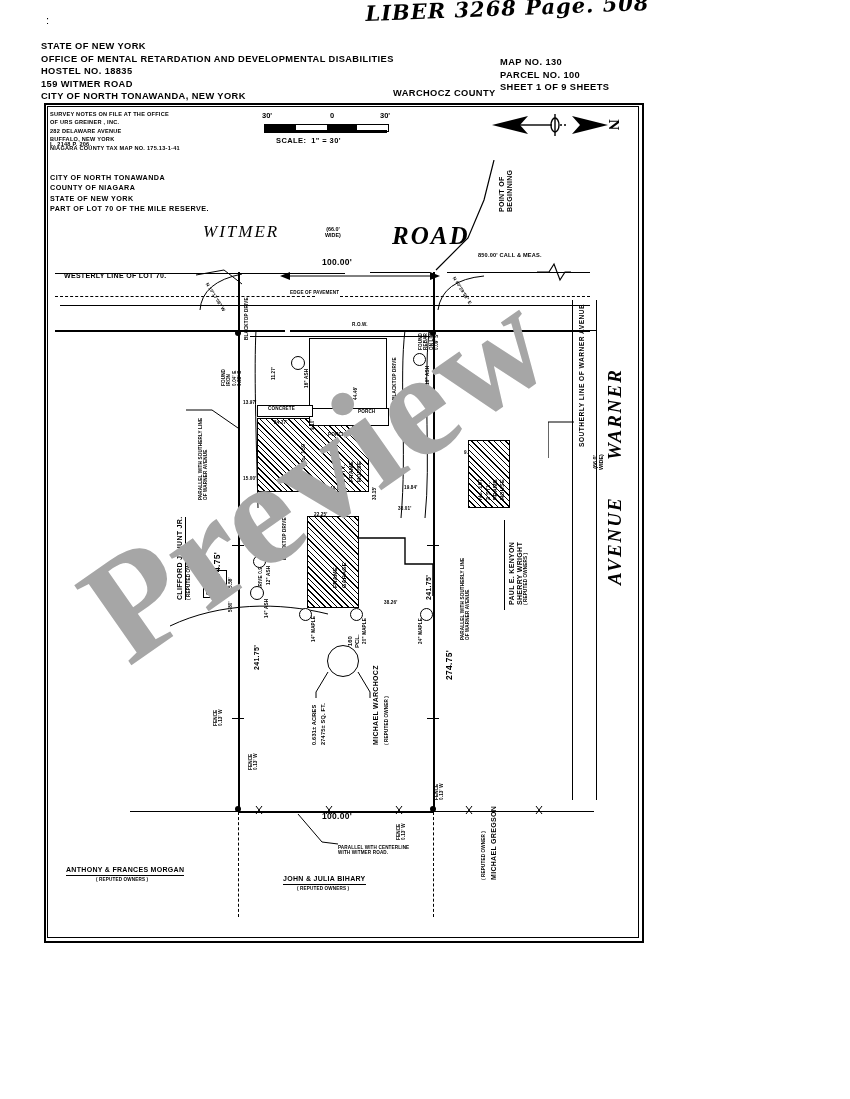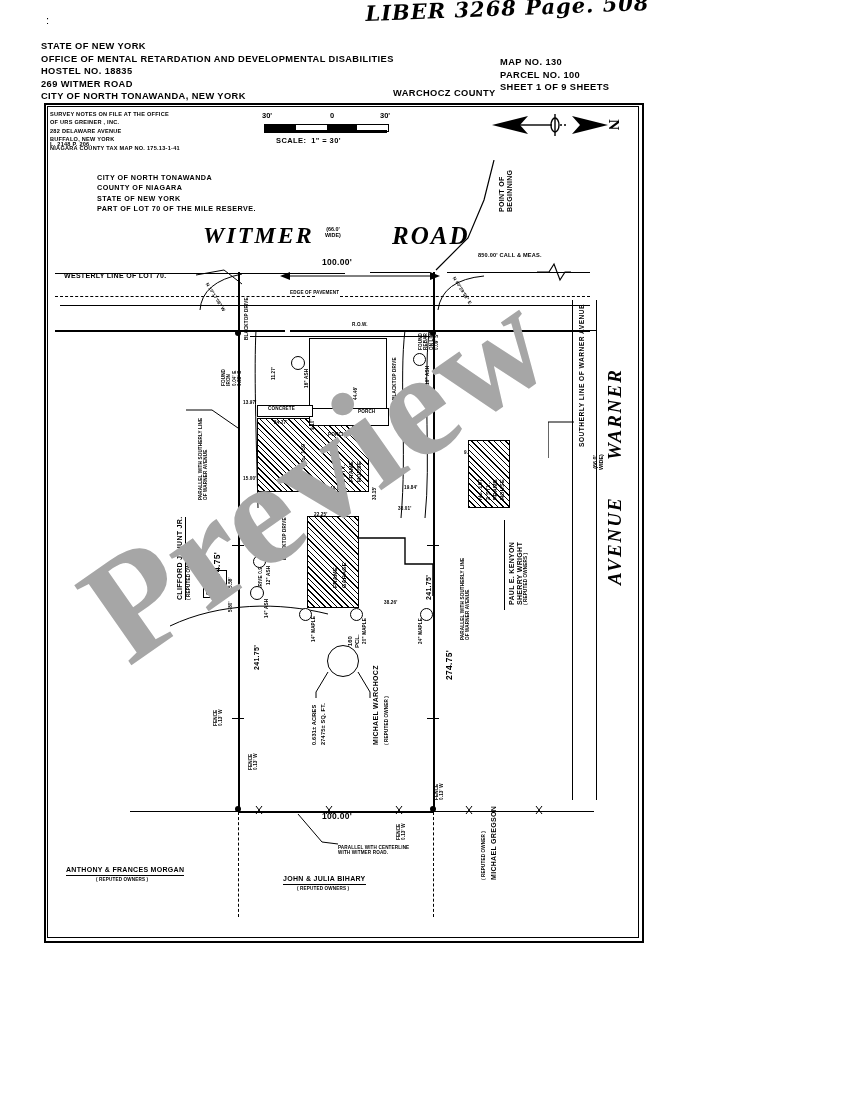--- a/index.html
+++ b/index.html
@@ -27,36 +27,36 @@
   #hdr-right{left:500px;top:56px;font-size:9.3px;font-weight:700;letter-spacing:.4px;line-height:1.35;}
   #county{left:393px;top:88px;font-size:9.3px;font-weight:700;letter-spacing:.4px;}
 
   
   #frame{left:44px;top:103px;width:596px;height:836px;border:2px solid #000;}
   #frame-inner{left:47px;top:106px;width:590px;height:830px;border:1px solid #000;}
 
   
   #notes{left:50px;top:110px;font-size:5.6px;font-weight:700;letter-spacing:.25px;line-height:1.5;}
   #notes2{left:50px;top:141px;font-size:5.6px;font-weight:700;letter-spacing:.25px;}
-  #loc{left:50px;top:173px;font-size:7.2px;font-weight:700;letter-spacing:.45px;line-height:1.45;margin-left:47px;}
+  #loc{left:50px;top:173px;font-size:7.2px;font-weight:700;letter-spacing:.45px;line-height:1.45;}
   #scale-l{left:262px;top:112px;font-size:7.5px;font-weight:700;}
   #scale-0{left:330px;top:112px;font-size:7.5px;font-weight:700;}
   #scale-r{left:380px;top:112px;font-size:7.5px;font-weight:700;}
   #bar{left:264px;top:124px;width:123px;height:6px;border:1px solid #000;background:
        linear-gradient(90deg,#000 0 25%,#fff 25% 50%,#000 50% 75%,#fff 75% 100%);}
   #bar2{left:264px;top:130px;width:123px;height:3px;background:#000;}
   #scale-txt{left:276px;top:137px;font-size:7.5px;font-weight:700;letter-spacing:.4px;}
 
   
   #north{left:490px;top:112px;width:130px;height:26px;}
   #nlabel{left:608px;top:116px;font-size:15px;font-weight:700;
           font-family:"Liberation Serif",serif;transform:rotate(90deg);transform-origin:50% 50%;}
 
   
-  #witmer{left:203px;top:222px;font-size:24px;font-weight:700;font-style:italic;
+  #witmer{left:203px;top:222px;font-size:17px;font-weight:400;font-style:italic;
           font-family:"Liberation Serif",serif;letter-spacing:2px;}
   #witmer-w{left:325px;top:226px;font-size:5.4px;font-weight:700;text-align:center;line-height:1.15;}
   #road{left:392px;top:222px;font-size:25px;font-weight:700;font-style:italic;
         font-family:"Liberation Serif",serif;letter-spacing:2px;}
 
   #warner{left:604px;top:460px;font-size:19px;font-weight:700;font-style:italic;
           font-family:"Liberation Serif",serif;letter-spacing:2px;}
   #warner-w{left:592px;top:470px;font-size:5.4px;font-weight:700;line-height:1.15;text-align:center;}
   #avenue{left:604px;top:585px;font-size:19px;font-weight:700;font-style:italic;
           font-family:"Liberation Serif",serif;letter-spacing:2px;}
@@ -96,21 +96,21 @@
     transform:rotate(-35deg);transform-origin:0 0;letter-spacing:2px;
   }
 </style>
 </head>
 <body>
 
 <div class="t" id="colon">:</div>
 
 <div class="t" id="liber">LIBER 3268 Page. 508</div>
 
-<div class="t" id="hdr"><span>STATE OF NEW YORK</span><br><span>OFFICE OF MENTAL RETARDATION AND DEVELOPMENTAL DISABILITIES</span><br><span>HOSTEL NO. 18835</span><br><span>269 WITMER ROAD</span><br><span>CITY OF NORTH TONAWANDA, NEW YORK</span></div>
+<div class="t" id="hdr"><span>STATE OF NEW YORK</span><br><span>OFFICE OF MENTAL RETARDATION AND DEVELOPMENTAL DISABILITIES</span><br><span>HOSTEL NO. 18835</span><br><span>159 WITMER ROAD</span><br><span>CITY OF NORTH TONAWANDA, NEW YORK</span></div>
 
 <div class="t" id="hdr-right"><span>MAP NO. 130</span><br><span>PARCEL NO. 100</span><br><span>SHEET 1 OF 9 SHEETS</span></div>
 
 <div class="t" id="county">WARCHOCZ COUNTY</div>
 
 <div class="abs" id="frame"></div>
 <div class="abs" id="frame-inner"></div>
 
 <div class="t" id="notes"><span>SURVEY NOTES ON FILE AT THE OFFICE</span><br><span>OF URS GREINER , INC.</span><br><span>282 DELAWARE AVENUE</span><br><span>BUFFALO, NEW YORK</span><br><span>NIAGARA COUNTY TAX MAP NO. 175.13-1-41</span></div>
 <div class="t" id="notes2">L. 2148 P. 206.</div>

